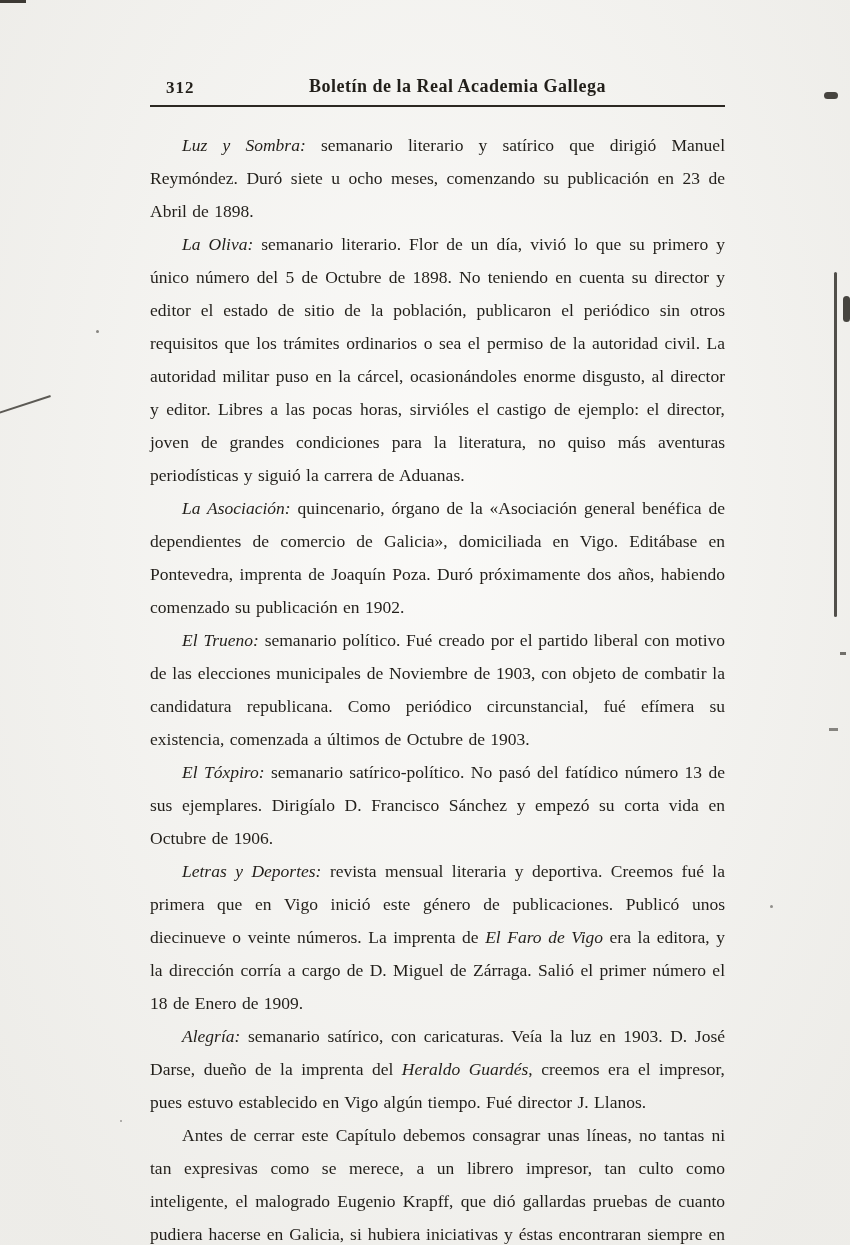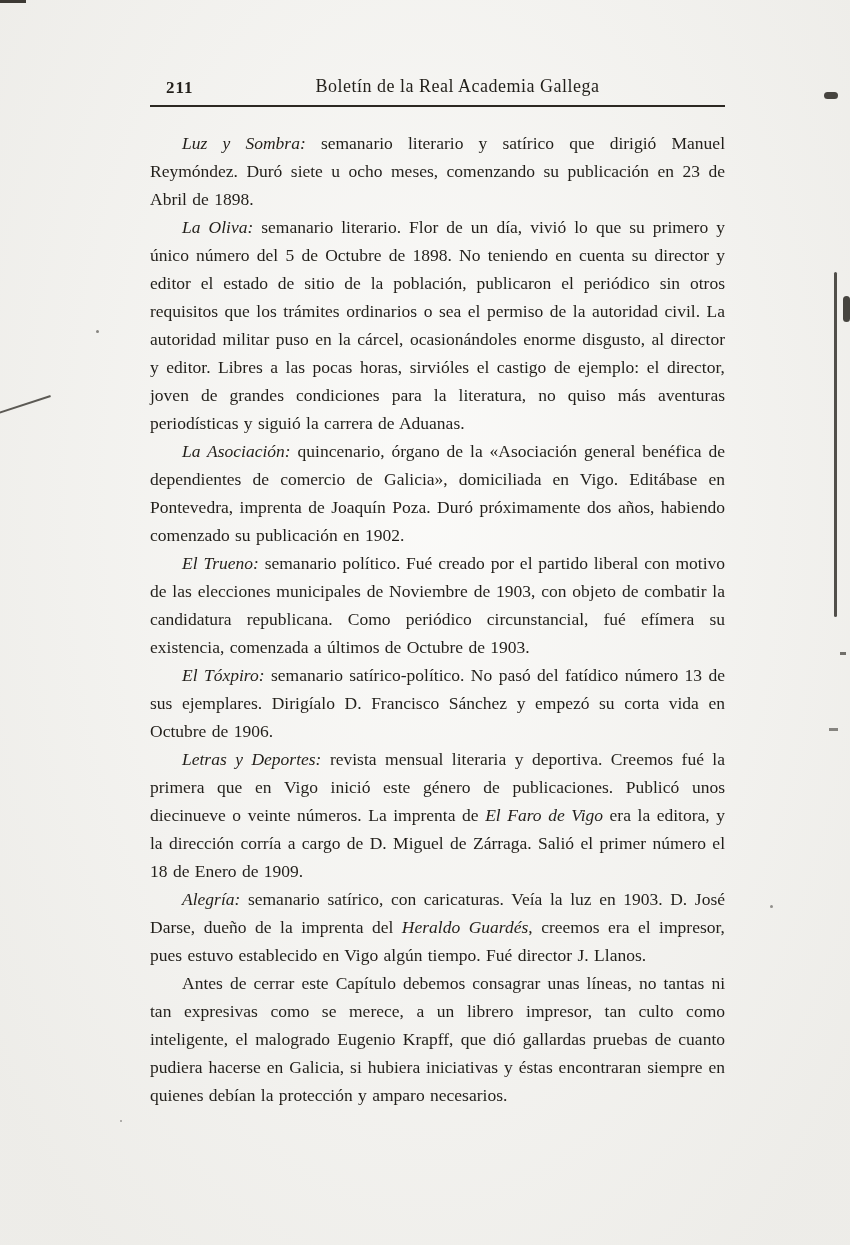--- a/index.html
+++ b/index.html
@@ -30,38 +30,38 @@
   .page-number {
     position: absolute;
     left: 16px;
     top: 2px;
     font-weight: bold;
     font-size: 17px;
     letter-spacing: 1px;
   }
   .header-title {
     text-align: center;
-    font-weight: normal;
+    font-weight: bold;
     font-size: 18px;
     letter-spacing: 0.5px;
     padding-left: 40px;
   }
   .header-rule {
     border: 0;
     border-top: 2.5px solid #2c2822;
     margin: 3px 0 0 0;
     width: 100%;
   }
   .text-block {
     margin-top: 22px;
   }
   .para {
     margin: 0;
     font-size: 17.5px;
-    line-height: 28px;
+    line-height: 33px;
     text-align: justify;
     text-indent: 32px;
     word-spacing: 1px;
   }
   .it {
     font-style: italic;
   }
   
   .artifact {
     position: absolute;
@@ -91,21 +91,21 @@
 <div class="artifact a-right-blob"></div>
 <div class="artifact a-right-dash1"></div>
 <div class="artifact a-right-dash2"></div>
 <div class="artifact a-left-diagonal"></div>
 <div class="artifact a-speck1"></div>
 <div class="artifact a-speck2"></div>
 <div class="artifact a-speck3"></div>
 
 <div class="page-inner">
   <div class="header">
-    <span class="page-number">211</span>
+    <span class="page-number">312</span>
     <div class="header-title">Boletín de la Real Academia Gallega</div>
   </div>
   <hr class="header-rule">
   <div class="text-block">
       <p class="para"><span class="it">Luz y Sombra:</span><span> semanario literario y satírico que dirigió Manuel Reymóndez. Duró siete u ocho meses, comenzando su publicación en 23 de Abril de 1898.</span></p>
       <p class="para"><span class="it">La Oliva:</span><span> semanario literario. Flor de un día, vivió lo que su primero y único número del 5 de Octubre de 1898. No teniendo en cuenta su director y editor el estado de sitio de la población, publicaron el periódico sin otros requisitos que los trámites ordinarios o sea el permiso de la autoridad civil. La autoridad militar puso en la cárcel, ocasionándoles enorme disgusto, al director y editor. Libres a las pocas horas, sirvióles el castigo de ejemplo: el director, joven de grandes condiciones para la literatura, no quiso más aventuras periodísticas y siguió la carrera de Aduanas.</span></p>
       <p class="para"><span class="it">La Asociación:</span><span> quincenario, órgano de la «Asociación general benéfica de dependientes de comercio de Galicia», domiciliada en Vigo. Editábase en Pontevedra, imprenta de Joaquín Poza. Duró próximamente dos años, habiendo comenzado su publicación en 1902.</span></p>
       <p class="para"><span class="it">El Trueno:</span><span> semanario político. Fué creado por el partido liberal con motivo de las elecciones municipales de Noviembre de 1903, con objeto de combatir la candidatura republicana. Como periódico circunstancial, fué efímera su existencia, comenzada a últimos de Octubre de 1903.</span></p>
       <p class="para"><span class="it">El Tóxpiro:</span><span> semanario satírico-político. No pasó del fatídico número 13 de sus ejemplares. Dirigíalo D. Francisco Sánchez y empezó su corta vida en Octubre de 1906.</span></p>
       <p class="para"><span class="it">Letras y Deportes:</span><span> revista mensual literaria y deportiva. Creemos fué la primera que en Vigo inició este género de publicaciones. Publicó unos diecinueve o veinte números. La imprenta de </span><span class="it">El Faro de Vigo</span><span> era la editora, y la dirección corría a cargo de D. Miguel de Zárraga. Salió el primer número el 18 de Enero de 1909.</span></p>

